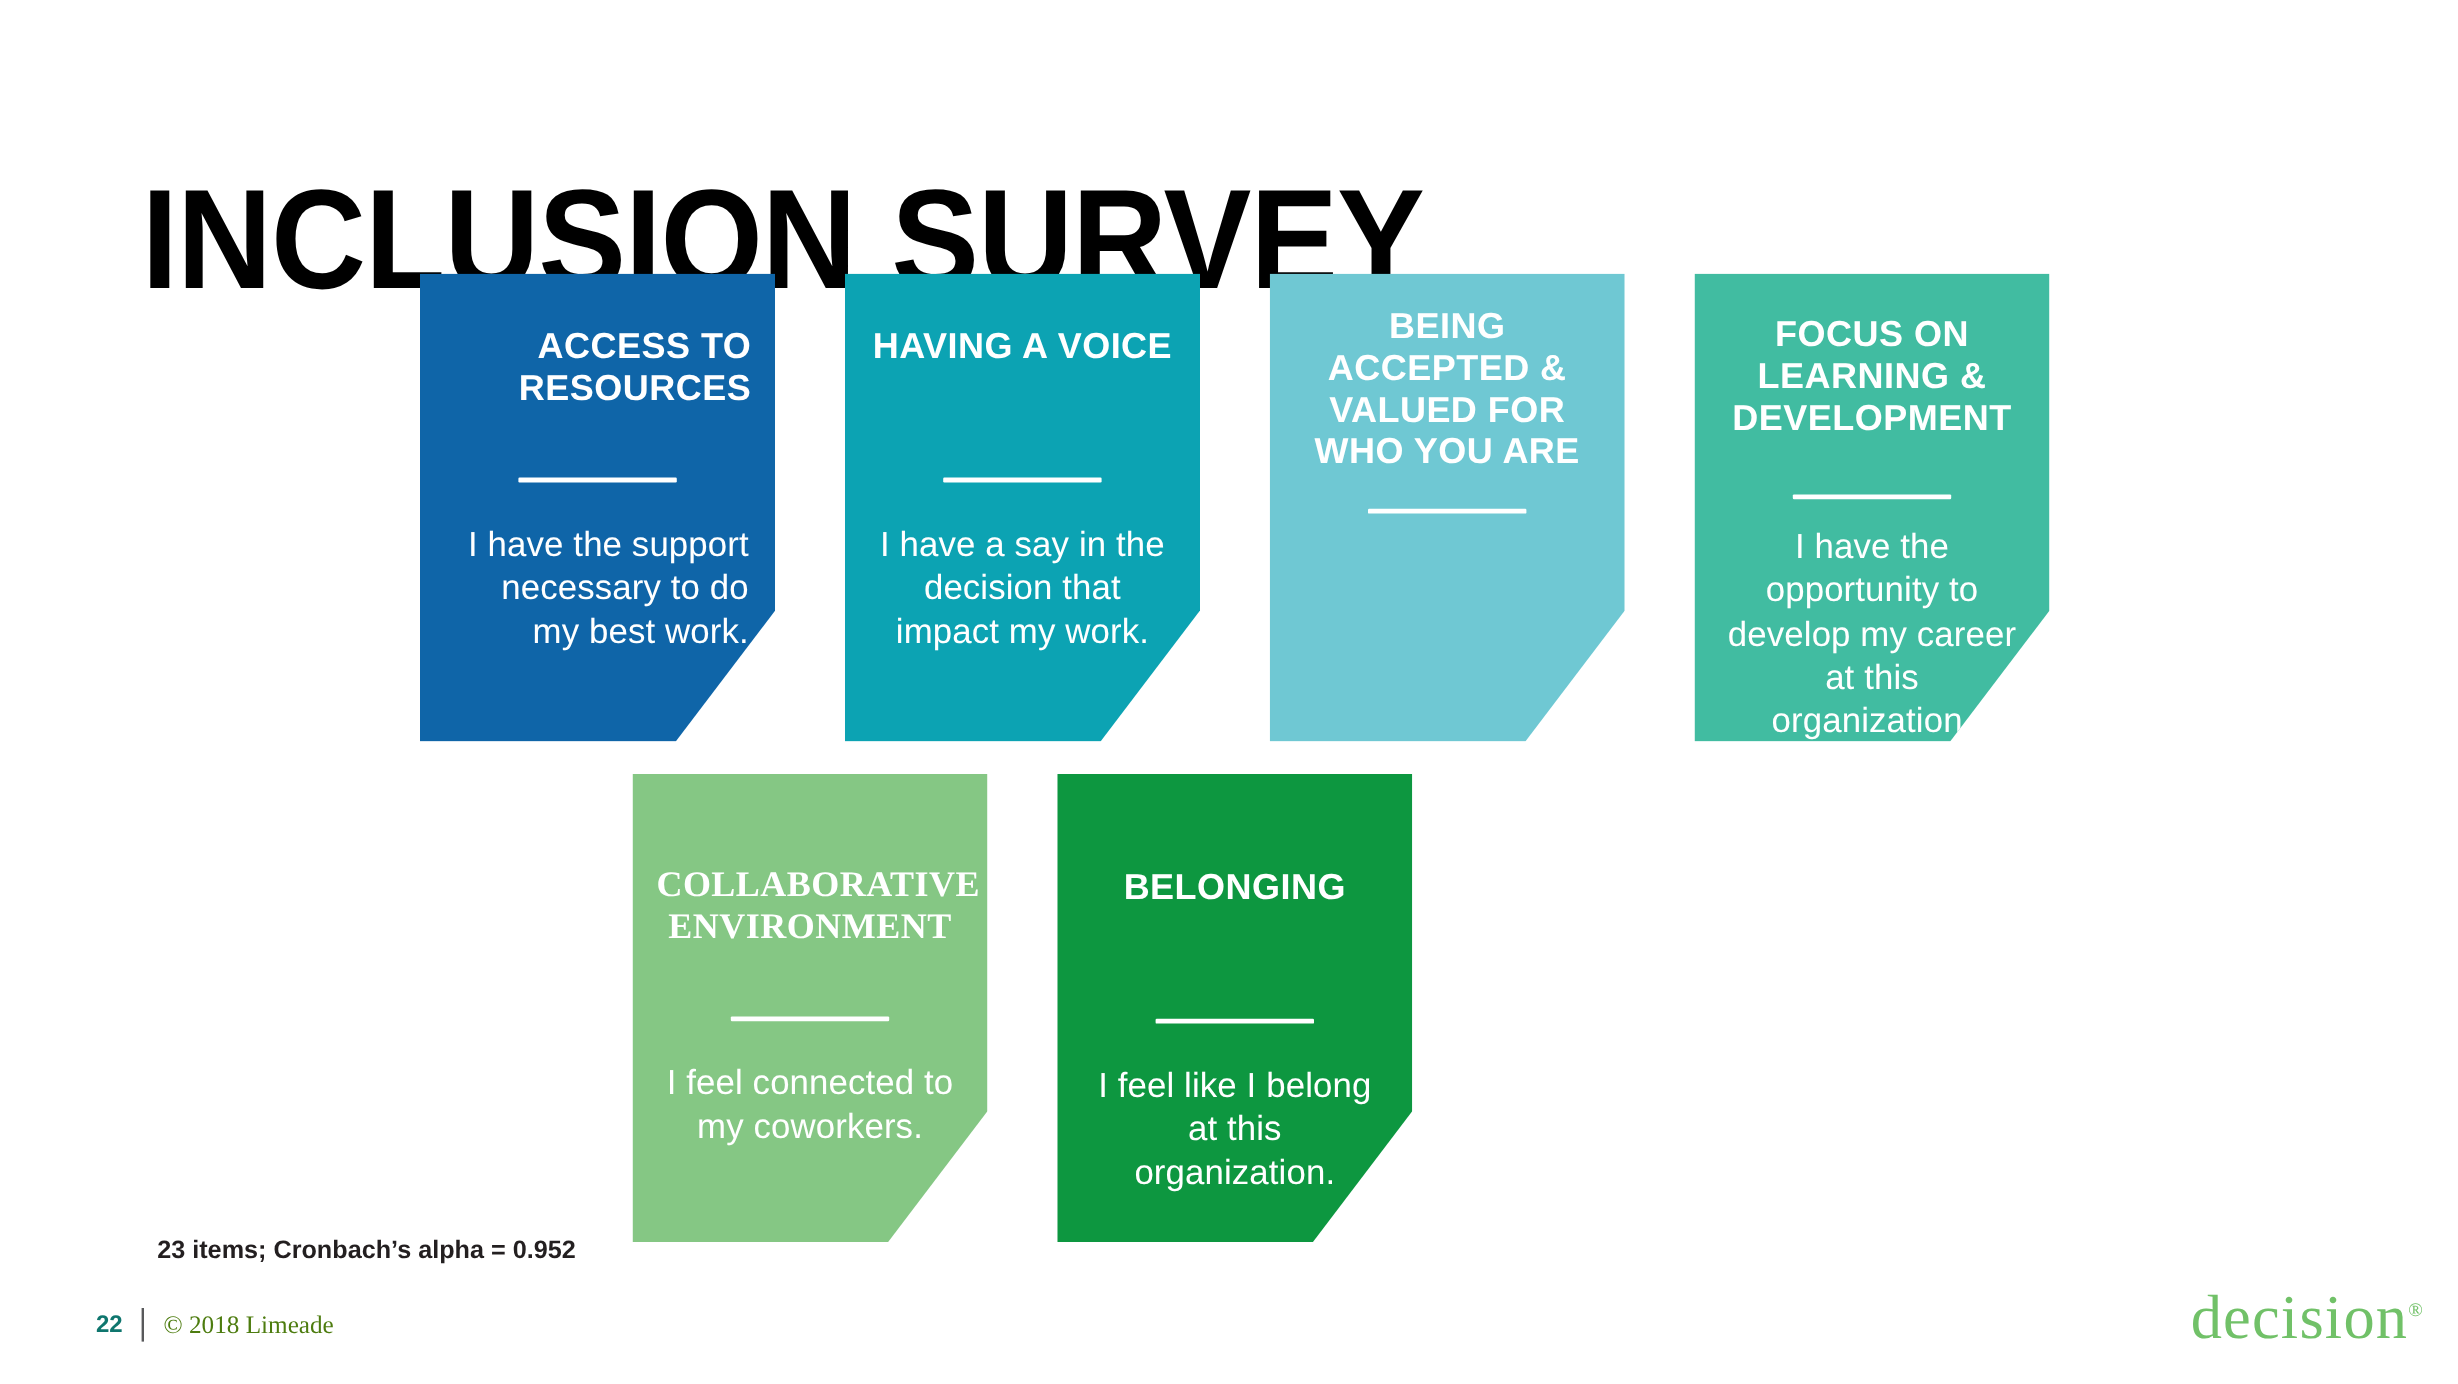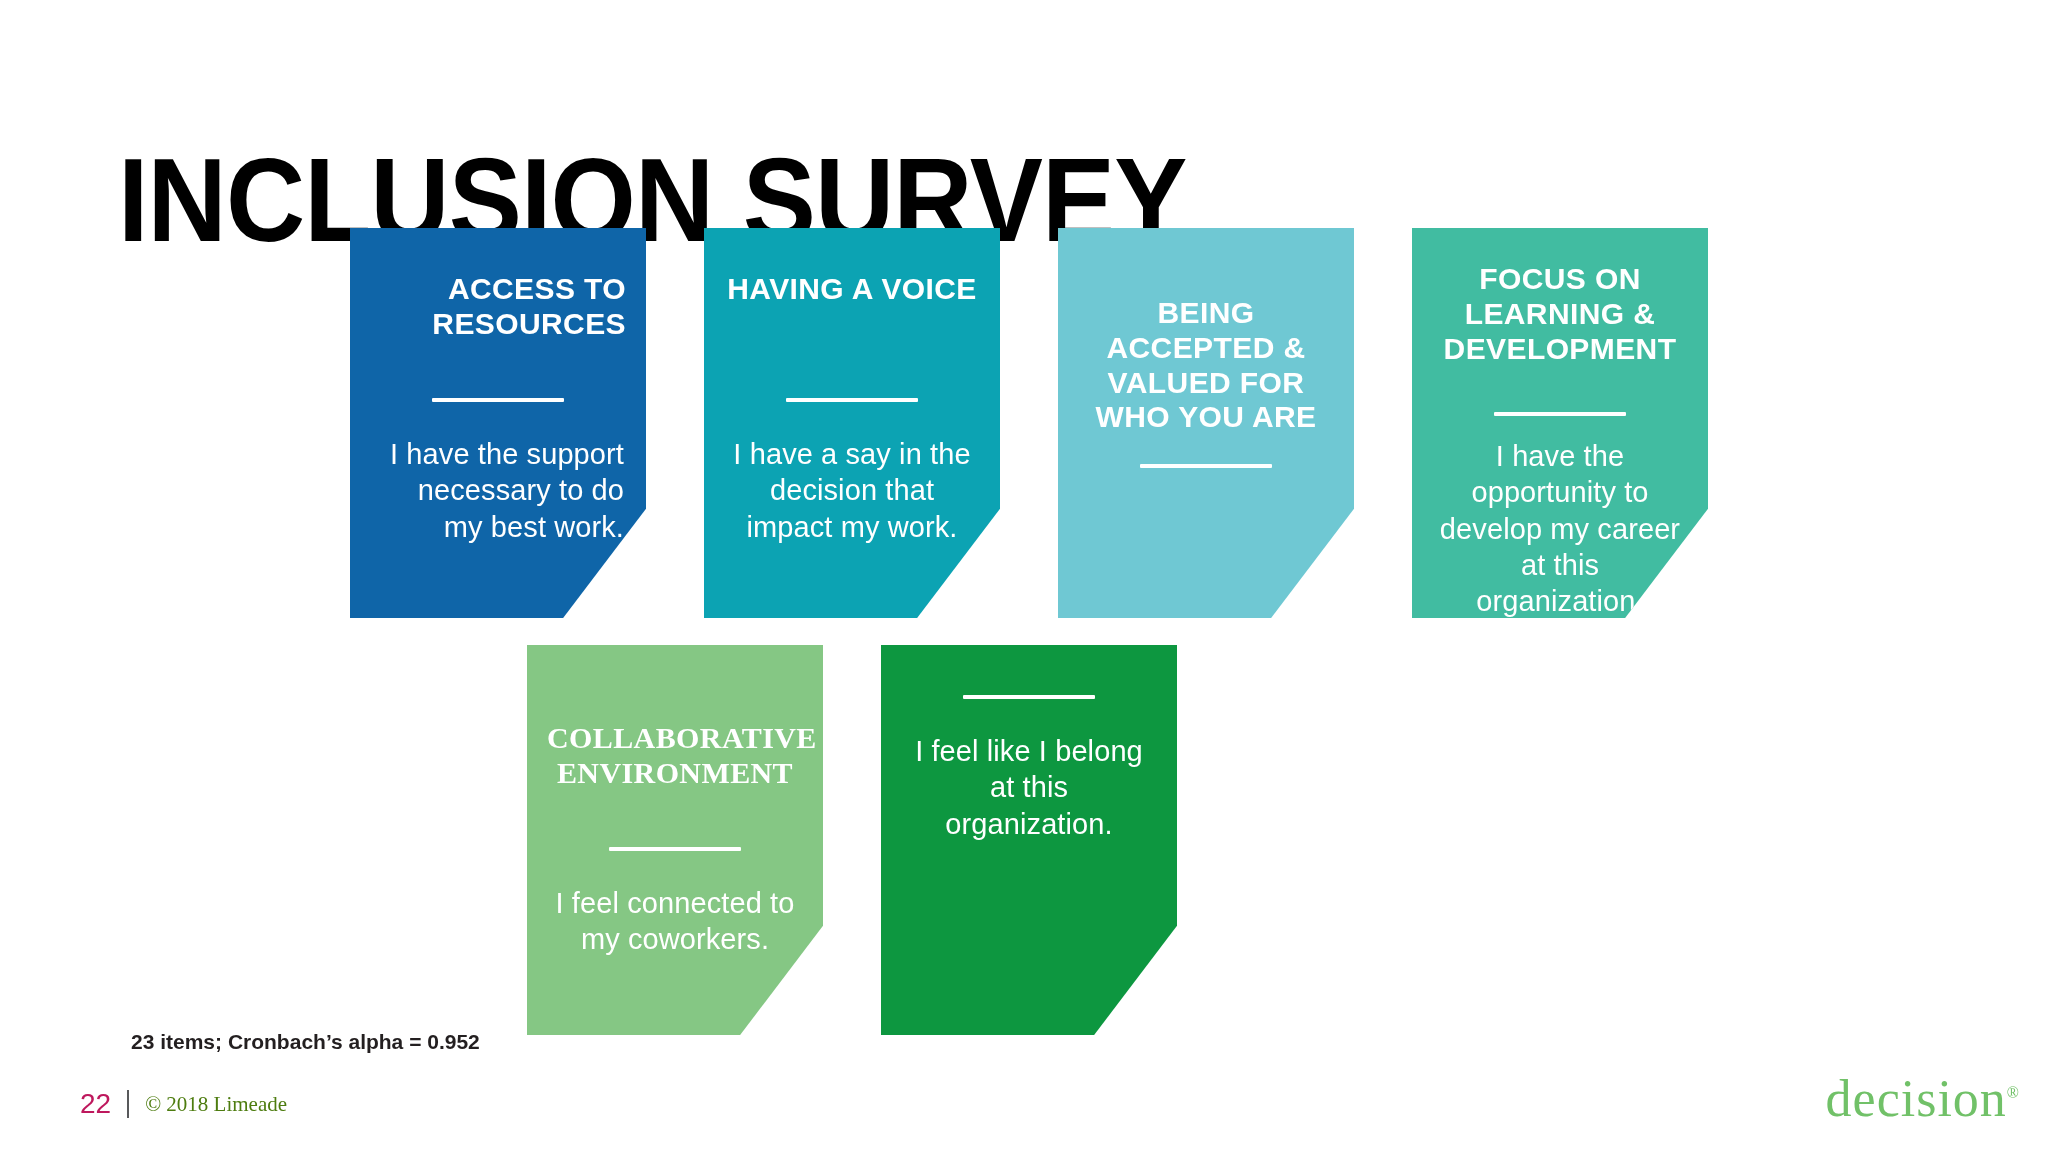--- a/index.html
+++ b/index.html
@@ -86,21 +86,21 @@
     line-height: 1.25;
     font-weight: 400;
     margin: 34px auto 0 auto;
     padding: 0 6px;
     letter-spacing: 0.1px;
   }
 
   
   .t1 .card-title-wrap { min-height: 104px; padding-top: 16px; }
   .t2 .card-title-wrap { min-height: 104px; padding-top: 16px; }
-  .t3 .card-title-wrap { min-height: 146px; padding-top: 0px; margin-top: 40px; }
+  .t3 .card-title-wrap { min-height: 146px; padding-top: 0px; }
   .t4 .card-title-wrap { min-height: 128px; padding-top: 6px; }
   .t5 .card-title-wrap { min-height: 104px; padding-top: 48px; font-family: Liberation Serif, serif; }
   .t6 .card-title-wrap { min-height: 146px; padding-top: 14px; }
   .t7 .card-title-wrap { min-height: 104px; padding-top: 50px; }
 
   .t3 .card-body { margin-top: 26px; }
   .t4 .card-body { margin-top: 22px; }
   .t6 .card-body { margin-top: 26px; }
 
   
@@ -117,23 +117,23 @@
   
   .footer {
     position: absolute;
     left: 80px;
     top: 1090px;
     display: flex;
     align-items: center;
     gap: 0;
   }
   .page-number {
-    font-size: 28px;
-    font-weight: 400;
-    color: #be185d;
+    font-size: 20px;
+    font-weight: 700;
+    color: #0f766e;
     line-height: 1;
   }
   .footer-sep {
     display: inline-block;
     width: 2px;
     height: 28px;
     background: #58595b;
     margin: 0 16px;
   }
   .copyright {
@@ -207,20 +207,23 @@
     <div class="card t5" style="background:#85C784;">
       <div class="card-title-wrap">
         <div class="card-title">COLLABORATIVE ENVIRONMENT</div>
       </div>
       <div class="divider"></div>
       <div class="card-body">I feel connected to my coworkers.</div>
     </div>
 
 
     <div class="card t7" style="background:#0D9740;">
+      <div class="card-title-wrap">
+        <div class="card-title">BELONGING</div>
+      </div>
       <div class="divider"></div>
       <div class="card-body">I feel like I belong at this organization.</div>
     </div>
 
   </div>
 
   <div class="footnote">23 items; Cronbach’s alpha = 0.952</div>
 
   <div class="footer">
     <span class="page-number">22</span>

